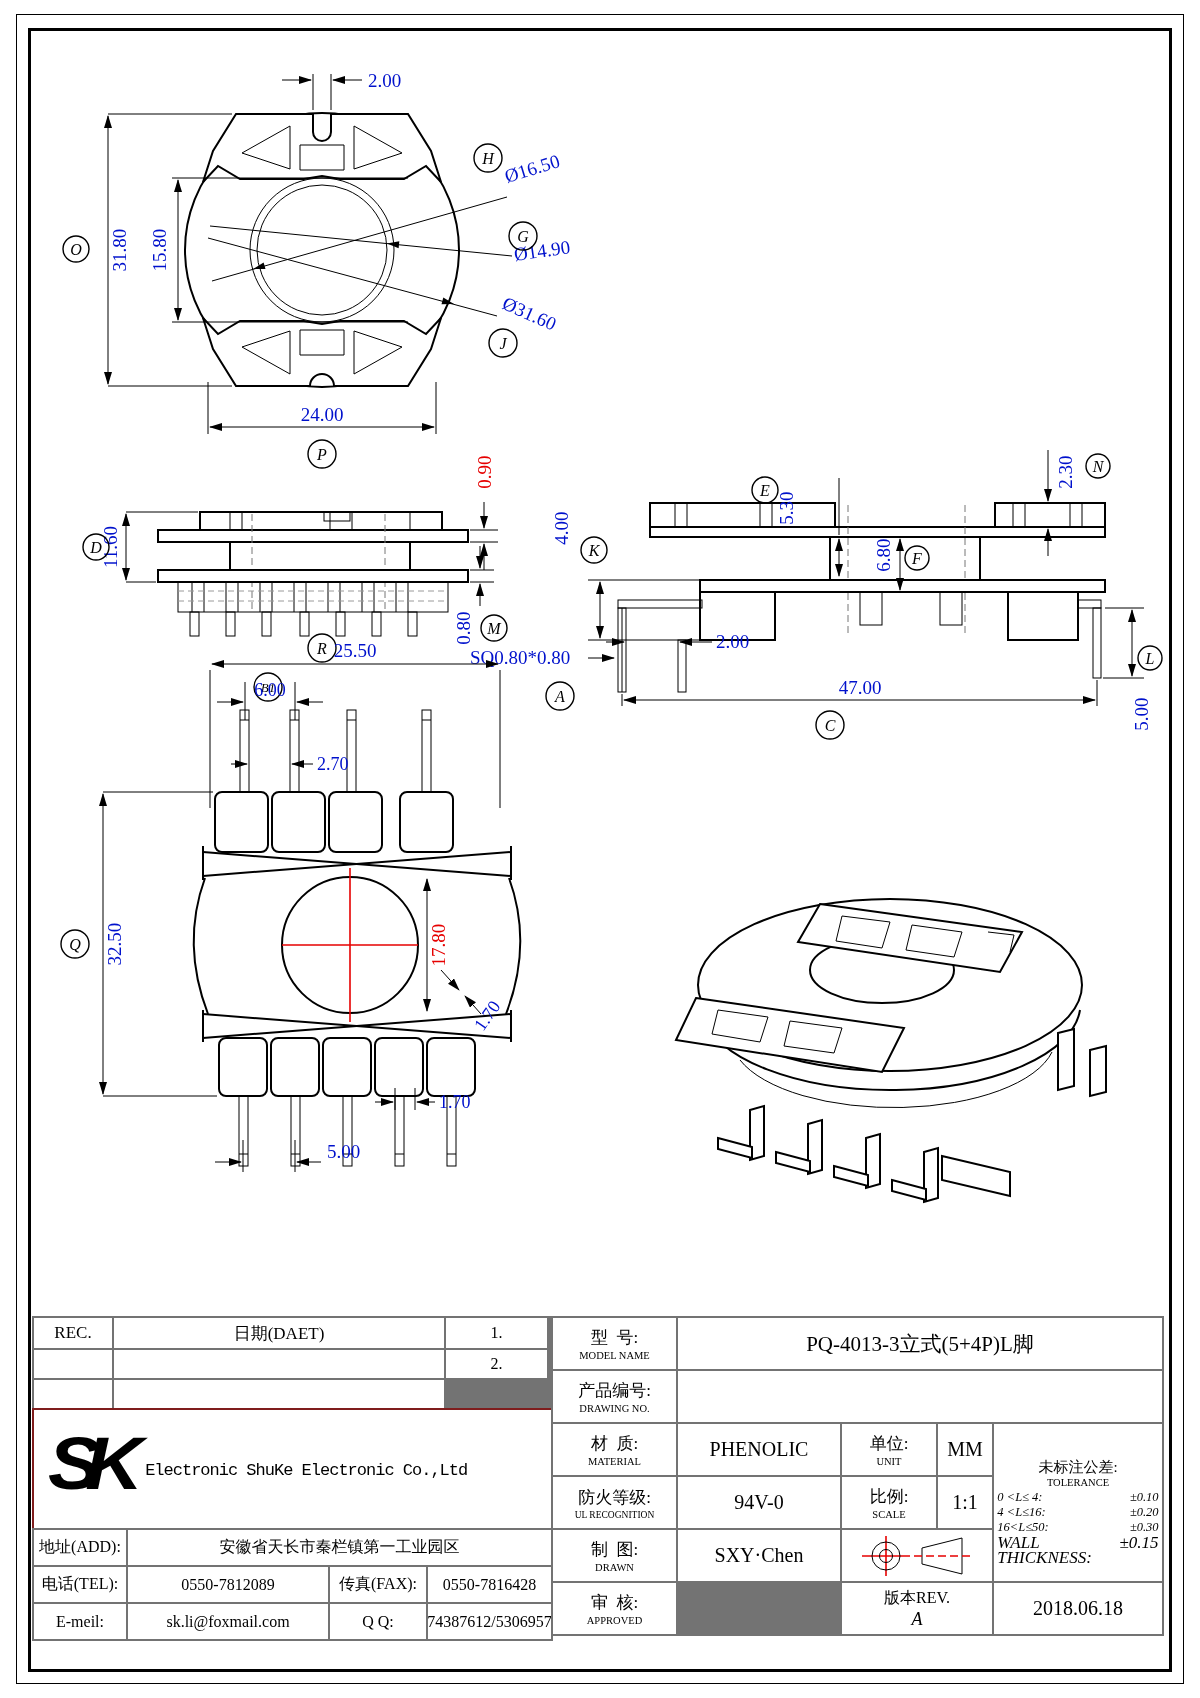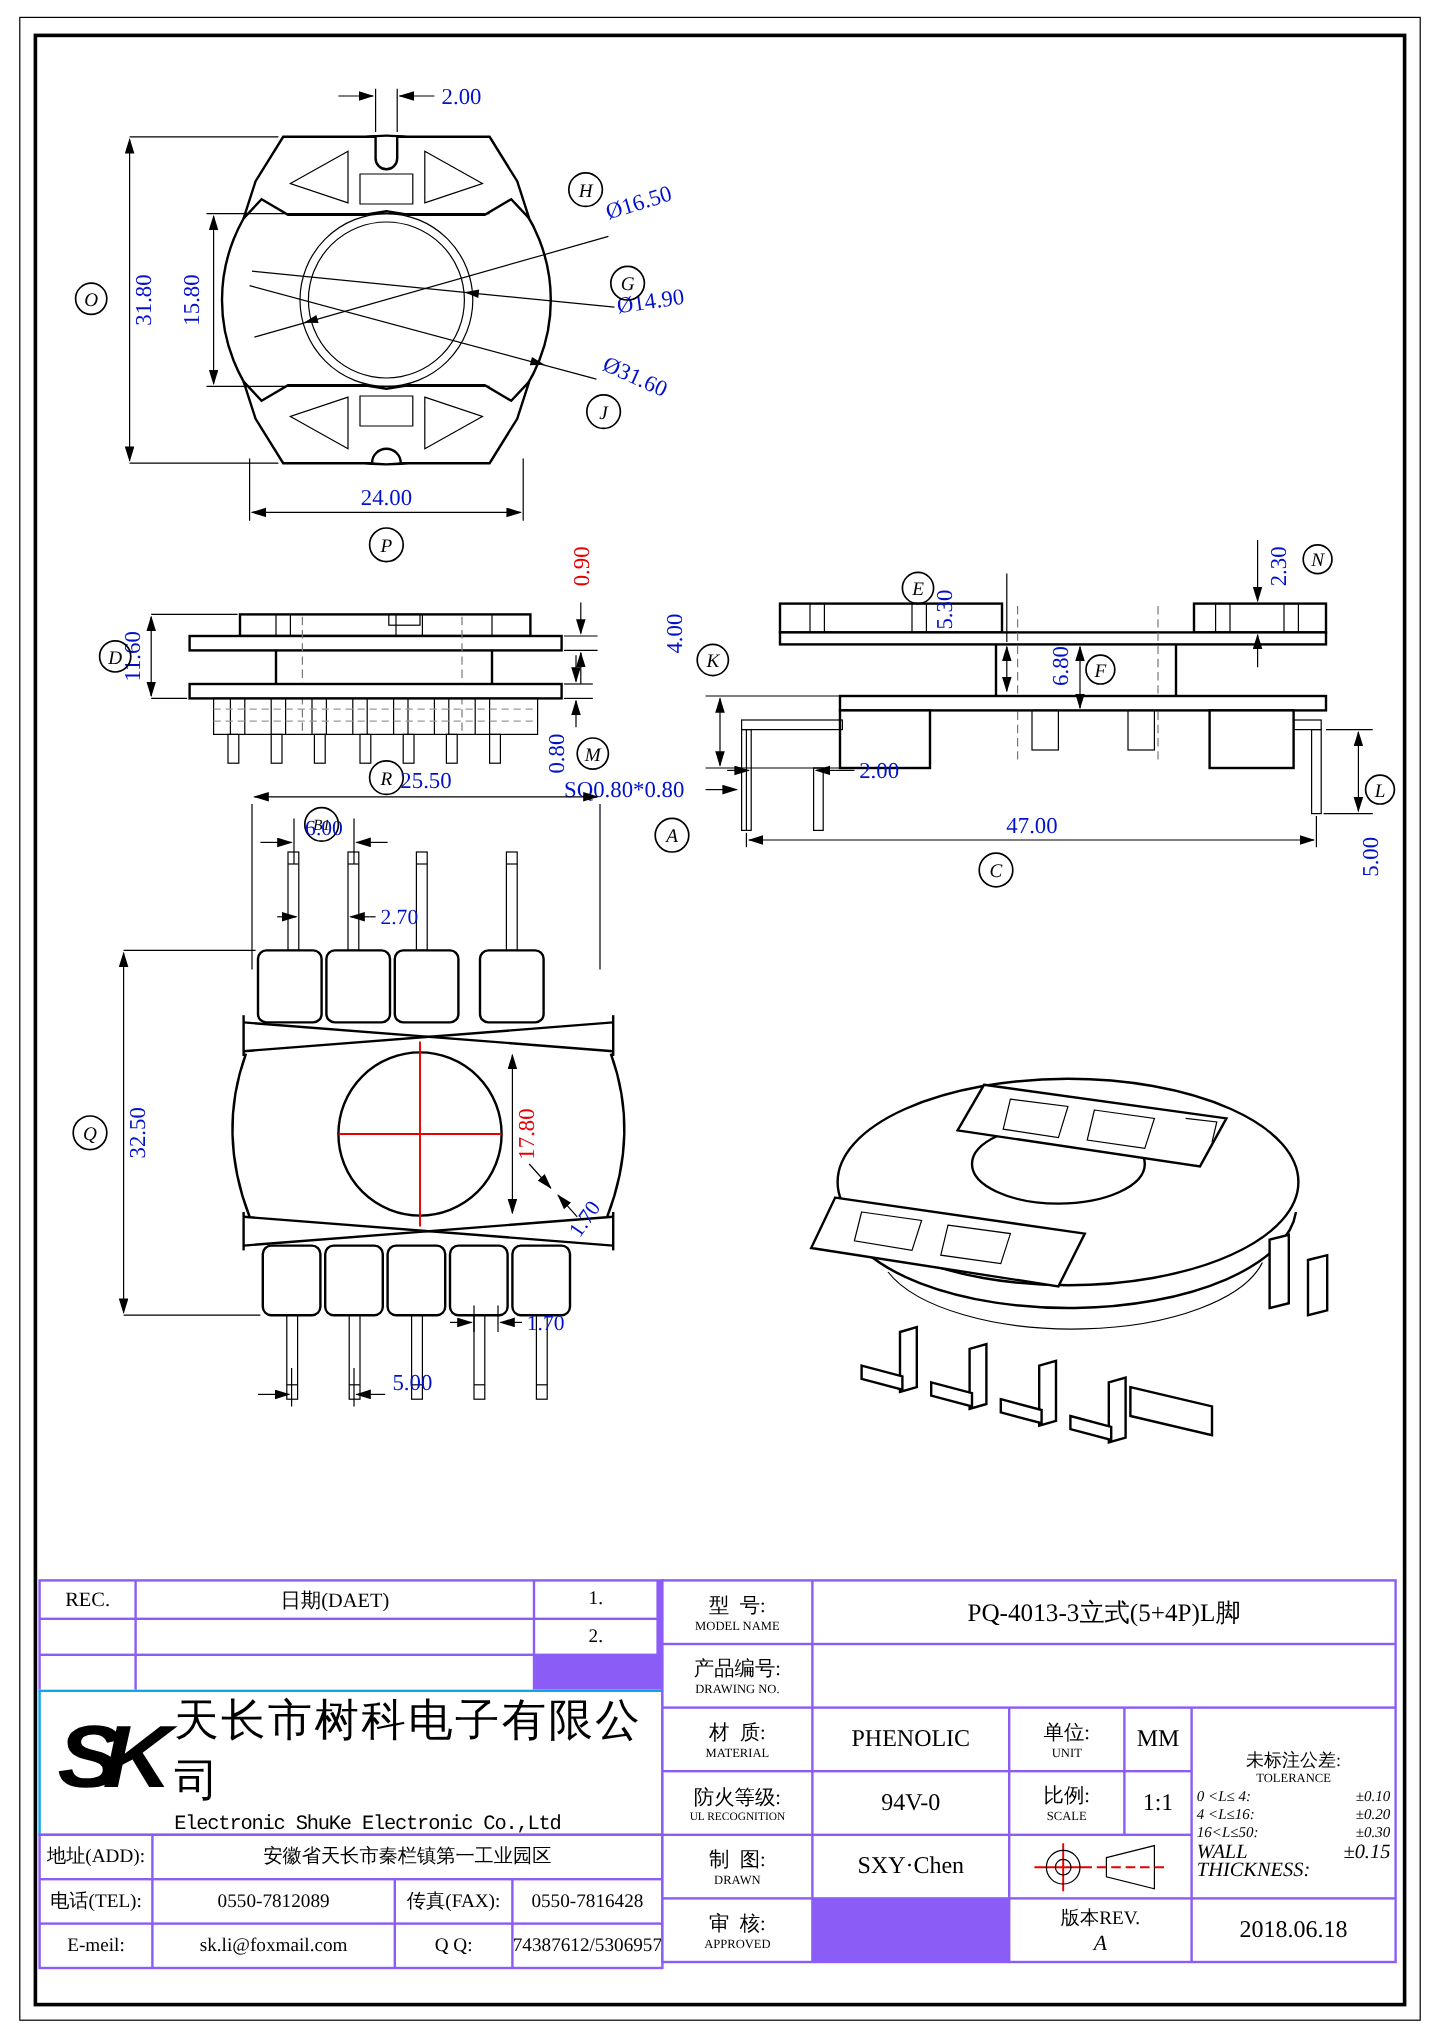--- a/index.html
+++ b/index.html
@@ -13,28 +13,28 @@
   .tn{stroke:#000;stroke-width:1;fill:none;}
   .dm{stroke:#000;stroke-width:1;fill:none;}
   .hd{stroke:#777;stroke-width:1;fill:none;stroke-dasharray:7 4;}
   .gd{stroke:#9a9a9a;stroke-width:1;fill:none;stroke-dasharray:6 4;}
   text.dim{fill:#0011cc;font:19px "Liberation Serif",serif;}
   text.dimr{fill:#e60000;}
   .bal circle{fill:none;stroke:#000;stroke-width:1.4;}
   .bal text{fill:#000;font:italic 16px "Liberation Serif",serif;text-anchor:middle;}
   .red{stroke:#e60000;stroke-width:1.6;fill:none;}
   
-  .tbl{background:#8b5cf6;display:grid;gap:2px;padding:2px;box-sizing:border-box;}
+  .tbl{background:#737373;display:grid;gap:2px;padding:2px;box-sizing:border-box;}
   .tbl>div{background:#fff;display:flex;align-items:center;justify-content:center;
            overflow:hidden;box-sizing:border-box;}
   .bl{position:absolute;left:32px;top:1316px;width:521px;}
   .br{position:absolute;left:551px;top:1316px;width:613px;}
   .rev{grid-template-columns:78px 330px 101px;grid-template-rows:30px 28px 28px;width:521px;}
   .rev .hc{font-size:17px;}
-  .company{width:521px;height:122px;border:2px solid #0ea5e9;background:#fff;margin-top:-2px;
+  .company{width:521px;height:122px;border:2px solid #7f1d1d;background:#fff;margin-top:-2px;
            display:flex;align-items:center;box-sizing:border-box;}
   .logo{font:italic 900 80px "Liberation Sans",sans-serif;letter-spacing:-16px;
         padding:0 18px 10px 14px;transform:scaleY(.92);}
   .cname{display:flex;flex-direction:column;}
   .cname .cn{font-size:37px;letter-spacing:2px;}
   .cname .en{font-size:17px;margin-top:2px;font-family:"Liberation Mono",monospace;letter-spacing:-1px;}
   .info{grid-template-columns:92px 200px 96px 123px;grid-template-rows:35px 35px 35px;
         width:521px;margin-top:-2px;}
   .info div{font-size:16px;}
   .tb{grid-template-columns:123px 162px 94px 54px 168px;grid-template-rows:repeat(6,51px);width:613px;}
@@ -445,21 +445,20 @@
     <div>1.</div>
     <div></div>
     <div></div>
     <div>2.</div>
     <div></div>
     <div></div>
   </div>
   <div class="company">
     <div class="logo">SK</div>
     <div class="cname">
-      <div class="cn">天长市树科电子有限公司</div>
       <div class="en">Electronic ShuKe Electronic Co.,Ltd</div>
     </div>
   </div>
   <div class="tbl info">
     <div>地址(ADD):</div>
     <div style="grid-column:2/5">安徽省天长市秦栏镇第一工业园区</div>
     <div>电话(TEL):</div>
     <div>0550-7812089</div>
     <div>传真(FAX):</div>
     <div>0550-7816428</div>

